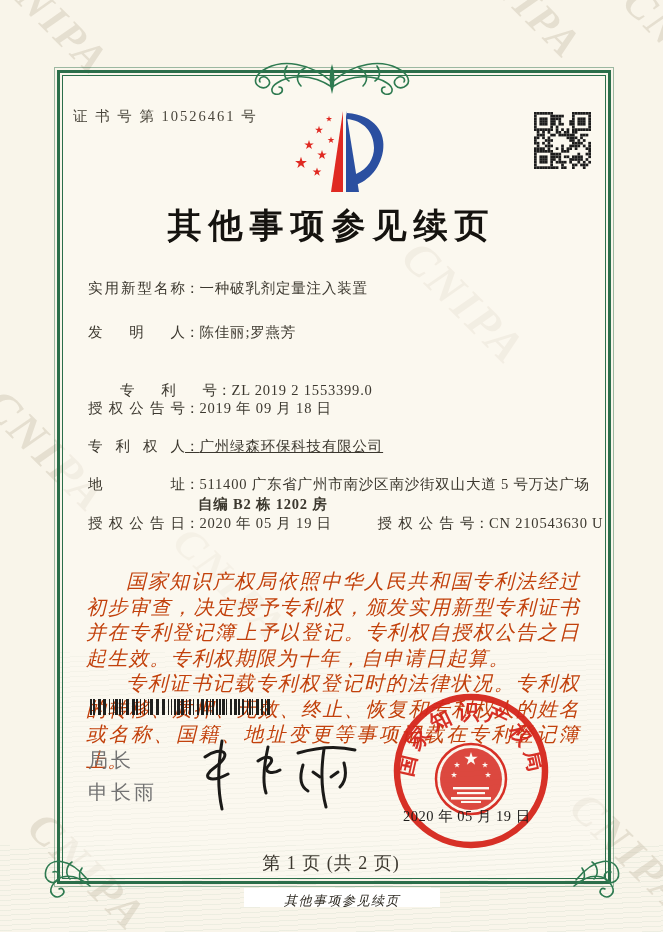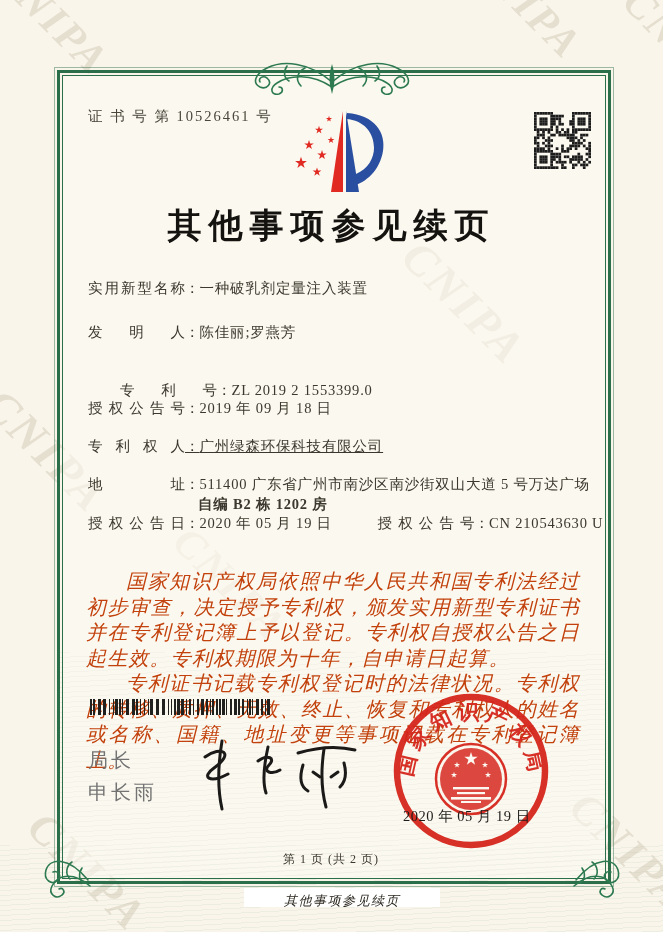--- a/index.html
+++ b/index.html
@@ -11,42 +11,42 @@
       color:rgba(196,186,165,0.38);letter-spacing:3px;transform:rotate(45deg);
       font-family:"Liberation Serif",serif;user-select:none;white-space:nowrap;}
   
   .waves{position:absolute;z-index:0;
       background:repeating-linear-gradient(177deg,rgba(140,175,150,0.14) 0 1px,rgba(255,255,255,0) 1px 5px);}
   
   .frame{position:absolute;left:57px;top:70px;width:548px;height:808px;z-index:2;
          border:3px solid #2b6e4a;outline:1px solid rgba(43,110,74,.45);outline-offset:2px;}
   .frame-inner{position:absolute;inset:2px;border:1px solid #2b6e4a;background:rgba(253,250,242,.55);}
   
-  .cert-no{position:absolute;left:88px;top:107px;z-index:3;font-size:14.5px;letter-spacing:2px;color:#4a463c;}
+  .cert-no{position:absolute;left:73px;top:107px;z-index:3;font-size:14.5px;letter-spacing:2px;color:#4a463c;}
   .title{position:absolute;left:0;top:203px;width:663px;z-index:3;text-align:center;
          font-size:34px;font-weight:bold;letter-spacing:7px;color:#15130f;}
   
   .row{position:absolute;left:88px;z-index:3;font-size:14.5px;color:#3c382f;white-space:nowrap;}
   .flabel{display:inline-block;width:97px;text-align:justify;text-align-last:justify;vertical-align:top;}
   .fvalue{letter-spacing:0.8px;}
   .addr2{margin-left:110px;letter-spacing:0.8px;font-weight:bold;}
   .paras{position:absolute;left:86px;top:569px;width:494px;z-index:3;
          font-size:20px;font-style:italic;line-height:25.5px;letter-spacing:1.2px;color:#c2410c;text-align:justify;}
   .paras p{margin:0;text-indent:2em;}
   
   #barcode-svg{position:absolute;left:90px;top:699px;z-index:3;}
   #barcode-svg rect{fill:#20201e;}
   
   .signer{position:absolute;left:88px;z-index:3;font-size:20px;letter-spacing:3px;color:#737373;}
   
   #seal-svg{position:absolute;left:391px;top:691px;z-index:4;opacity:.95;}
   .seal-date{position:absolute;left:403px;top:807px;width:150px;z-index:5;font-size:14.5px;
              letter-spacing:0.5px;color:#1d1c1a;white-space:nowrap;}
   .page-info{position:absolute;left:57px;top:851px;width:548px;z-index:3;text-align:center;
-             font-size:12px;letter-spacing:1px;color:#3c382f;}
+             font-size:18px;letter-spacing:1px;color:#3c382f;}
   .cont-strip{position:absolute;left:244px;top:888px;width:196px;height:19px;z-index:3;background:#ffffff;
               text-align:center;line-height:26px;font-size:13px;font-style:italic;letter-spacing:1.5px;color:#2e2a22;}
   .orn{position:absolute;z-index:3;}
 </style>
 </head>
 <body>
 
 <div id="page">
 
   <div class="waves" style="left:60px;top:652px;width:545px;height:224px;"></div>

